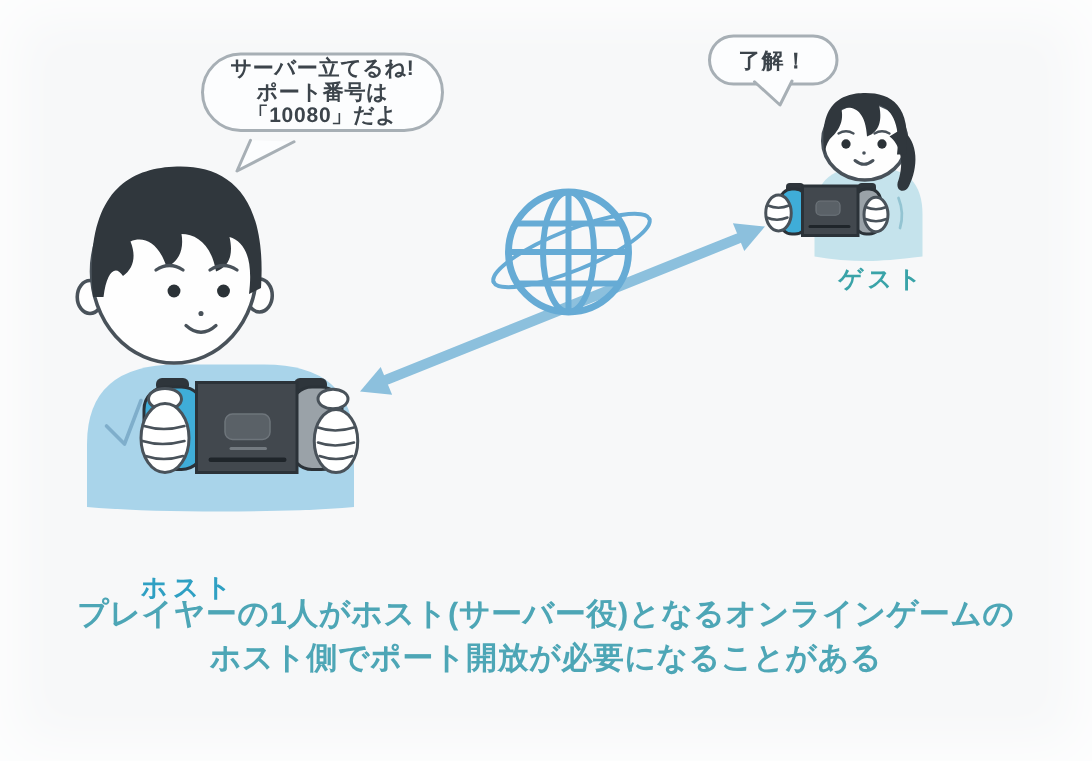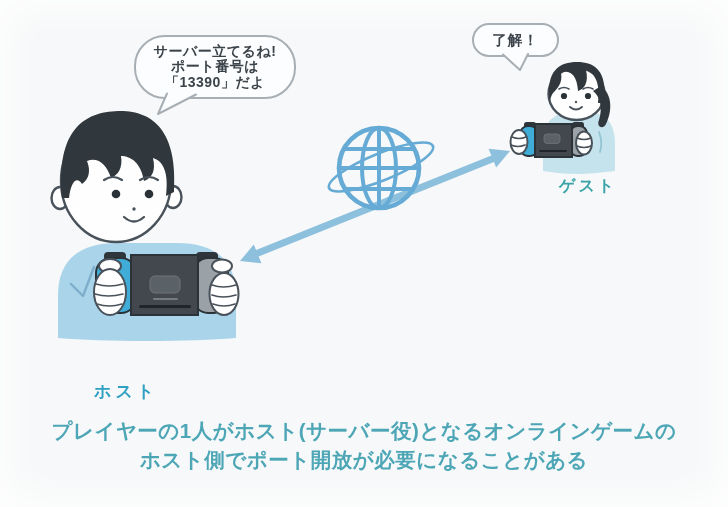--- a/index.html
+++ b/index.html
@@ -13,35 +13,35 @@
   #scene-svg { position:absolute; left:0; top:0; }
 
   
   .bubble {
     position:absolute; background:var(--bubble-fill,#FCFDFE);
     border:2px solid var(--bubble-border,#A7AFB5);
     display:flex; flex-direction:column; align-items:center; justify-content:center;
     text-align:center; font-weight:bold; color:var(--bubble-text,#3C444B);
     box-sizing:border-box;
   }
-  #host-bubble  { left:134px; top:35px; width:162px; height:64px; border-radius:31px;
+  #host-bubble  { left:134px; top:35px; width:162px; height:53px; border-radius:31px;
                   font-size:14px; line-height:15.5px; letter-spacing:.5px; }
   #guest-bubble { left:472px; top:23px; width:87px; height:34px; border-radius:17px;
                   font-size:14.5px; letter-spacing:1px; }
 
   
   .char-label { position:absolute; font-weight:800; }
   #host-label  { left:94px;  top:345px; font-size:17px; letter-spacing:4px;
                  color:var(--host-label,#2FA0C3);margin-top:35px; }
   #guest-label { left:559px; top:176px; font-size:16px; letter-spacing:3px;
                  color:var(--guest-label,#39A3A8);text-align:right; }
 
   
   #caption {
-    position:absolute; left:0; right:0; top:416px; text-align:center;
+    position:absolute; left:0; right:0; top:395px; text-align:center;
     font-size:20.5px; line-height:29px; font-weight:bold;
     color:var(--caption,#4DA6B6); letter-spacing:.5px;
   }
 
   
   .skin   { fill:#FEFEFE; stroke:var(--outline,#49525A); stroke-width:2.4; }
   .hair   { fill:var(--hair,#30373D); }
   .shirt-boy  { fill:var(--boy-shirt,#A9D4EA); }
   .shirt-girl { fill:var(--girl-shirt,#C5E3EC); }
   .fold-boy   { stroke:#7FAECB; stroke-width:2.4; fill:none; stroke-linecap:round; }
@@ -61,21 +61,21 @@
               stroke-width:2; stroke-linejoin:round; stroke-linecap:round; }
 </style>
 </head>
 <body>
 
 <div id="canvas">
 
   <div id="host-bubble" class="bubble">
     <div>サーバー立てるね!</div>
     <div>ポート番号は</div>
-    <div>「13390」だよ</div>
+    <div>「10080」だよ</div>
   </div>
   <div id="guest-bubble" class="bubble">
     <div>了解！</div>
   </div>
 
   <svg id="scene-svg" width="728" height="507" viewBox="0 0 728 507">
 
     <path class="tail" d="M 167,93.5 L 158,114 L 196,94.5"></path>
     <path class="tail" d="M 503,54.5 L 520,70 L 528,54"></path>
 

